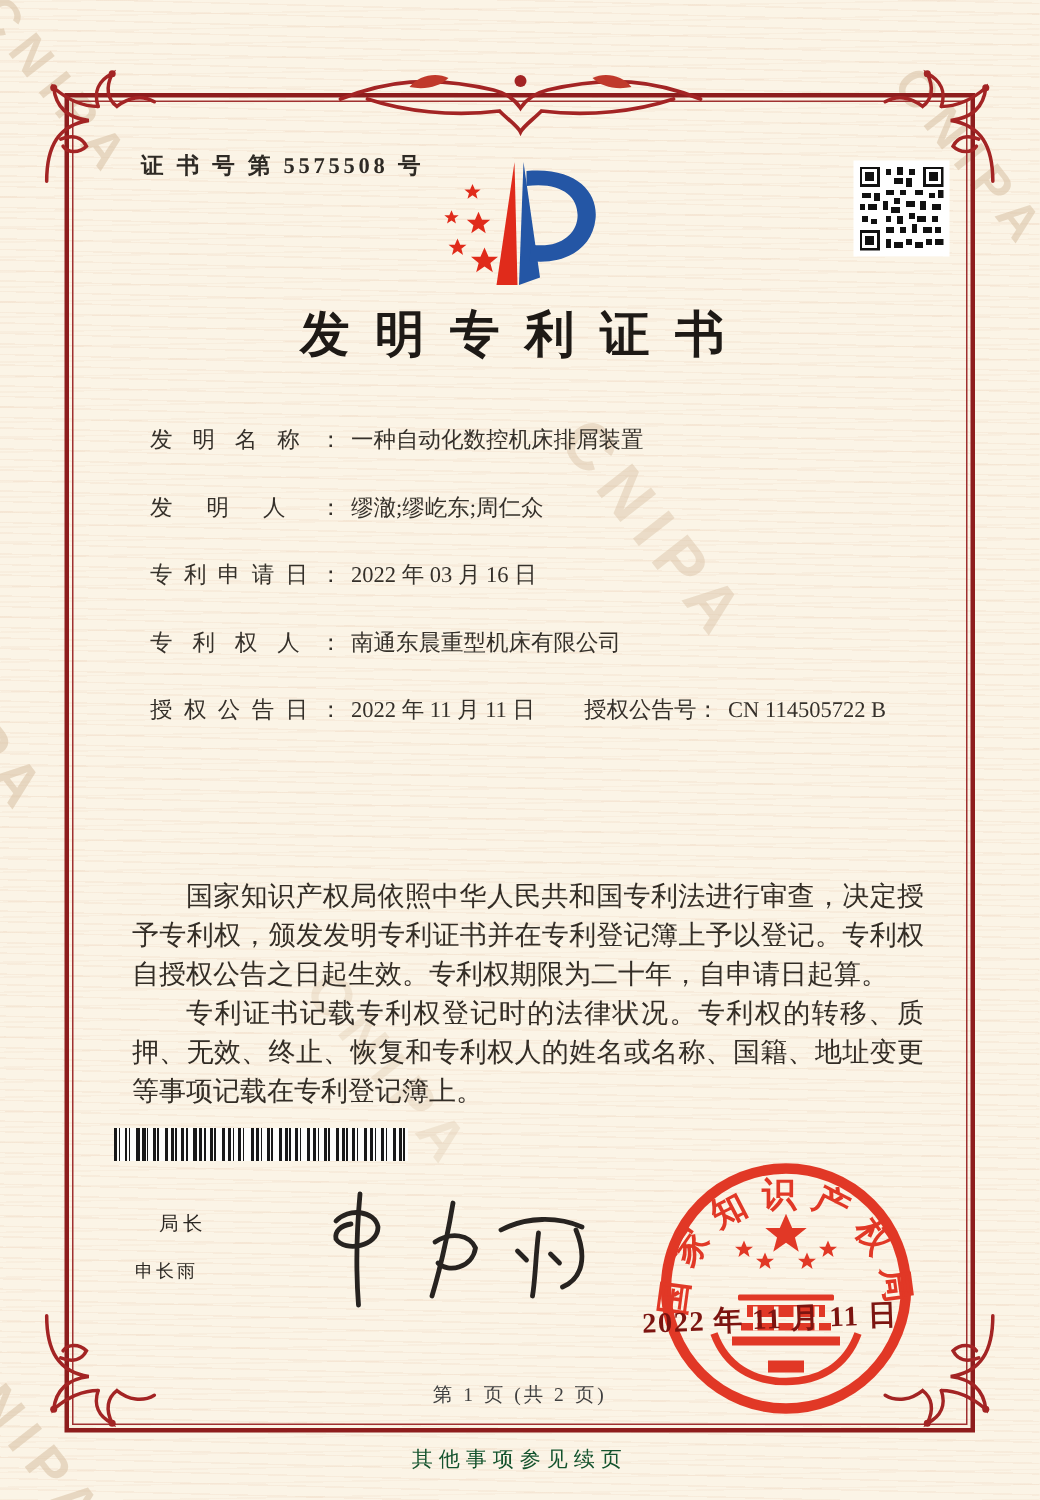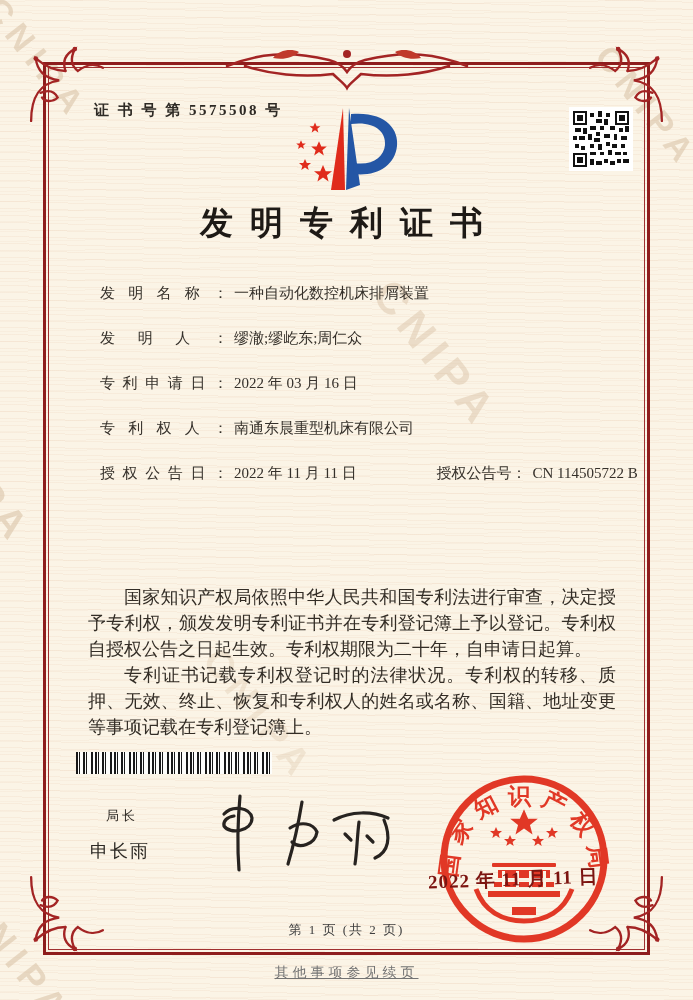--- a/index.html
+++ b/index.html
@@ -40,47 +40,47 @@
   }
 
   .fields{ position:absolute; left:100px; top:284px; width:530px; font-size:15px; }
   .field-row{ height:25px; margin-bottom:20px; white-space:nowrap; }
   .field-label{
     display:inline-block; width:128px; text-align-last:justify; text-justify:inter-character;
     vertical-align:top; color:#35302a;
   }
   .field-value{ color:#35302a; margin-left:6px; }
   .field-pair-2 .field-label{ width:auto; text-align-last:auto; }
-  .pair2{ margin-left:76px; }
+  .pair2{ margin-left:29px; }
 
   .body-text{
     position:absolute; left:88px; top:584px; width:528px; font-size:18px;
     line-height:26px; text-align:justify; color:#332d26;
   }
   .body-text p{ text-indent:2em; }
 
   .barcode{
     position:absolute; left:76px; top:752px; width:196px; height:22px;
     background:
       repeating-linear-gradient(90deg,#181818 0 2px,#fdfdfb 2px 3px,#181818 3px 4px,#fdfdfb 4px 7px,#181818 7px 9px,#fdfdfb 9px 10px,#181818 10px 11px,#fdfdfb 11px 15px,#181818 15px 17px,#fdfdfb 17px 19px);
   }
 
   .sig-title{ position:absolute; left:106px; top:807px; font-size:13px; letter-spacing:3px; color:#2c2823; }
-  .sig-name{ position:absolute; left:90px; top:839px; font-size:18px; letter-spacing:2px; color:#2c2823; }
+  .sig-name{ position:absolute; left:90px; top:839px; font-size:12px; letter-spacing:2px; color:#2c2823; }
   .sig-script{ position:absolute; left:196px; top:786px; }
 
   .seal{ position:absolute; left:436px; top:771px; z-index:4; mix-blend-mode:multiply; opacity:.96; }
   .seal-date{
     position:absolute; left:428px; top:866px; width:200px; z-index:5;
     font-size:19px; font-weight:bold; color:#7c1410; letter-spacing:1px;
     transform:rotate(-2deg); white-space:nowrap;
   }
 
   .page-info{ position:absolute; left:0; top:921px; width:100%; text-align:center; font-size:13px; letter-spacing:2px; color:#404040; }
-  .cont-note{ position:absolute; left:0; top:964px; width:100%; text-align:center; font-size:14px; letter-spacing:4px; color:#737373;text-decoration:underline; }
+  .cont-note{ position:absolute; left:0; top:964px; width:100%; text-align:center; font-size:14px; letter-spacing:4px; color:#14532d; }
 </style>
 </head>
 <body>
 
 <div class="page">
 
   <div class="wm" style="left:8px; top:-10px; font-size:34px; transform:rotate(52deg);">CNIPA</div>
   <div class="wm" style="left:618px; top:38px; font-size:34px; transform:rotate(52deg);">CNIPA</div>
   <div class="wm" style="left:402px; top:270px; font-size:44px; opacity:.45; transform:rotate(52deg); z-index:2;">CNIPA</div>
   <div class="wm" style="left:-58px; top:398px; font-size:40px; transform:rotate(52deg);">CNIPA</div>

